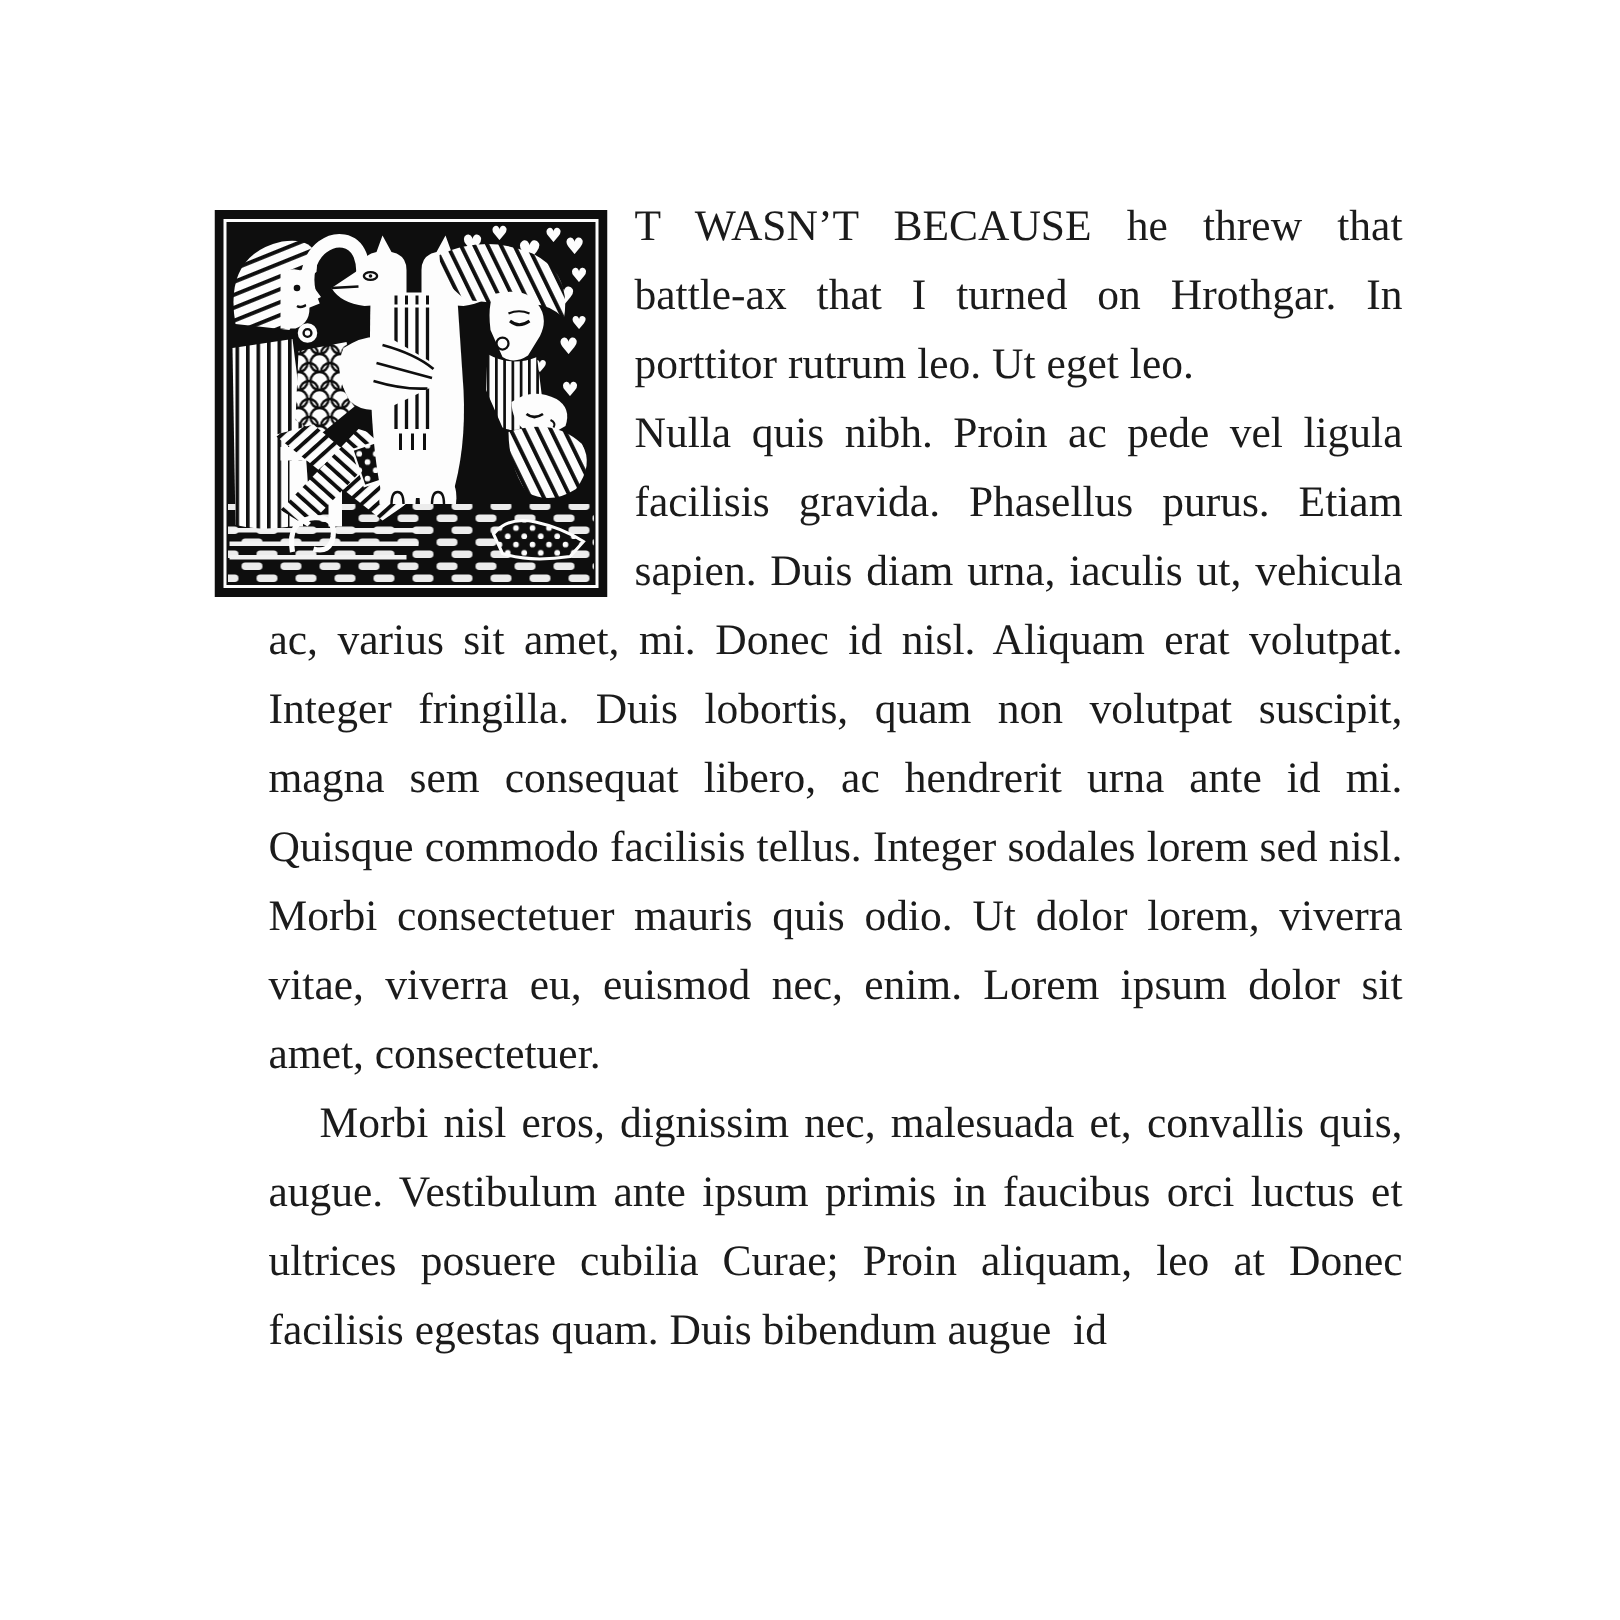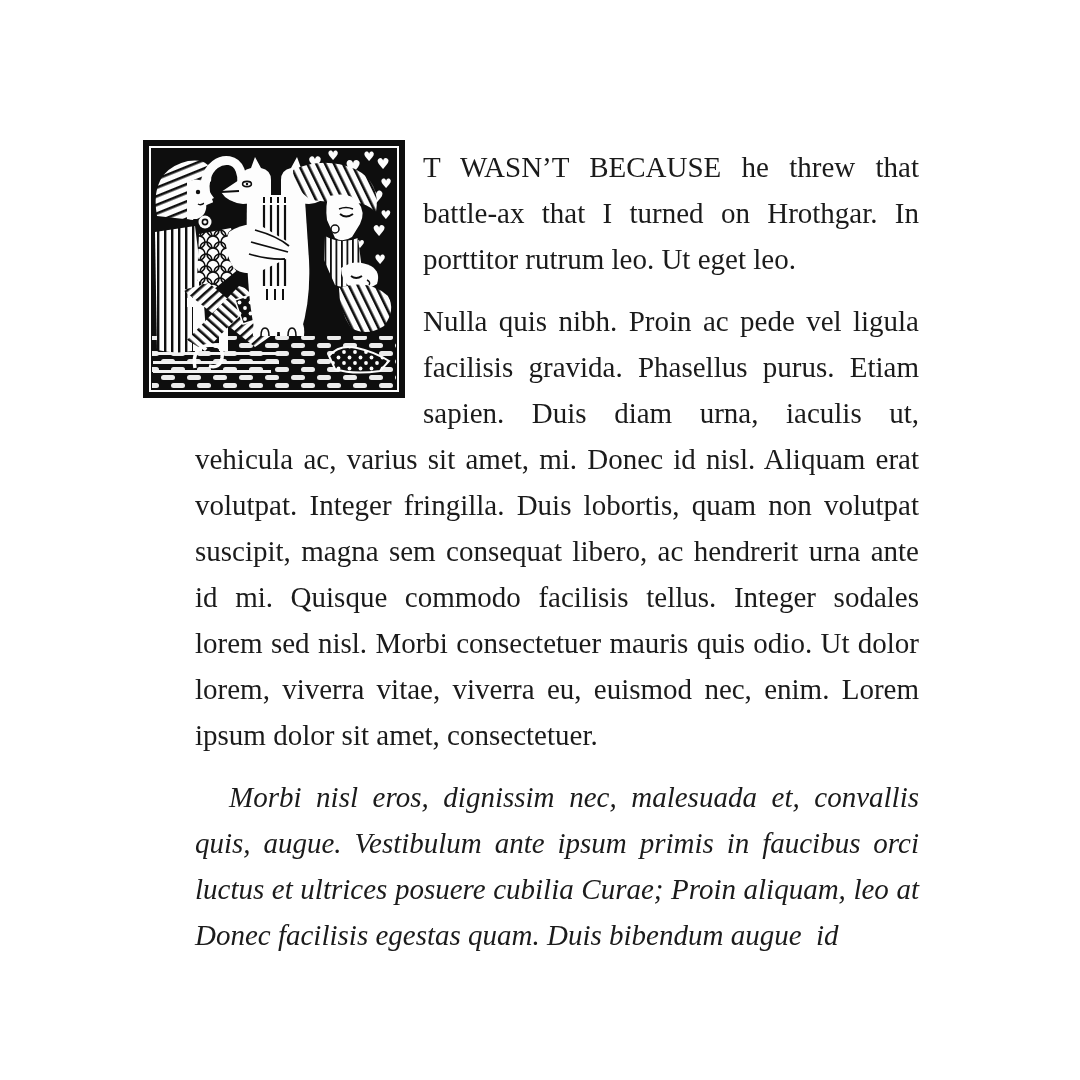--- a/index.html
+++ b/index.html
@@ -12,22 +12,22 @@
   }
   .text-block {
     position: absolute;
     left: 143px; top: 128px;
     width: 792px;
     color: #1b1b1b;
     font-size: 29px;
     line-height: 46px;
     text-align: justify;
   }
-  .text-block p { margin: 16px; padding-left: 36px; }
-  .para-indent { text-indent: 34px; font-style: italic; }
+  .text-block p { margin: 0; padding-left: 36px; }
+  .para-indent { text-indent: 34px; }
   .art {
     float: left;
     width: 262px; height: 258px;
     margin: 12px 18px 0 0;
   }
   .art svg { display: block; width: 262px; height: 258px; }
 </style>
 </head>
 <body>
 

